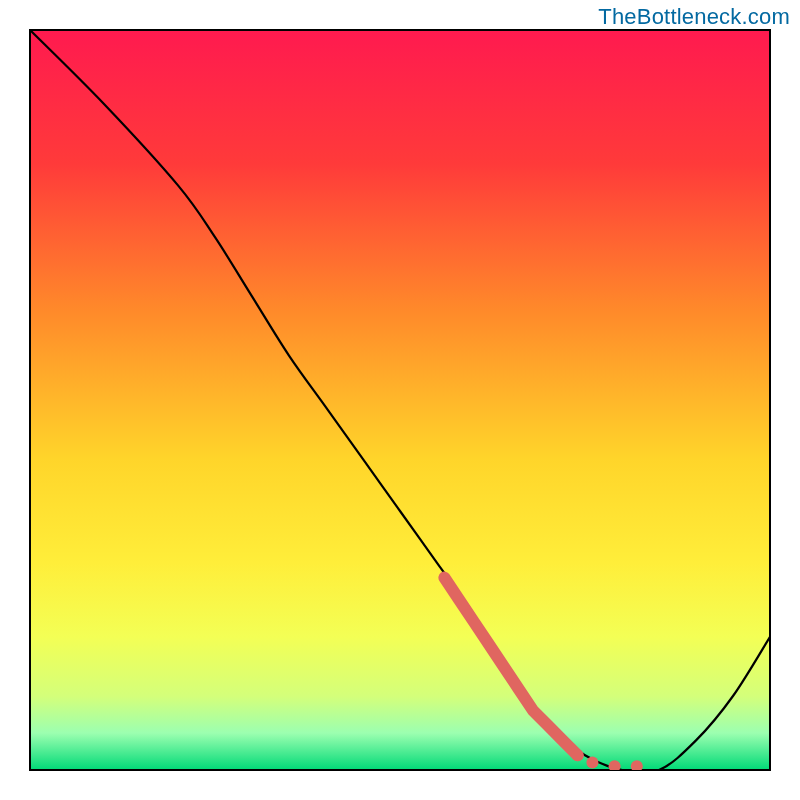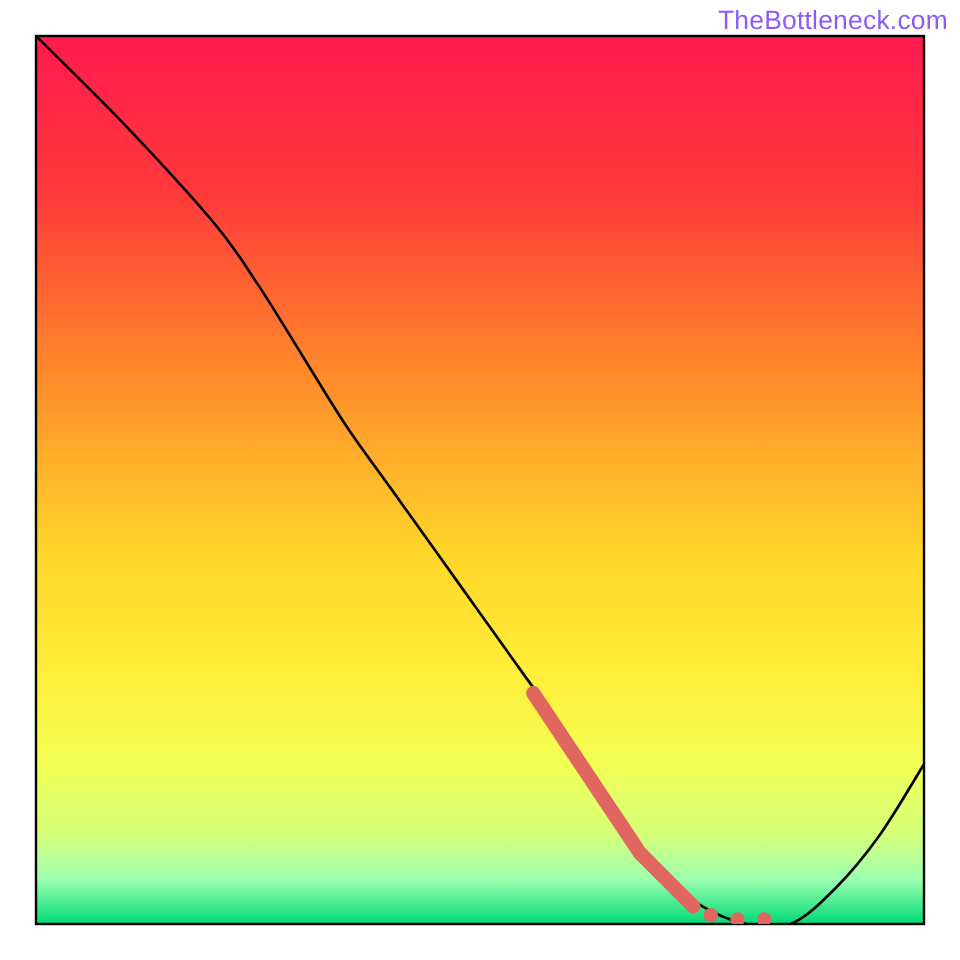--- a/index.html
+++ b/index.html
@@ -12,21 +12,21 @@
   }
   .stage {
     position: relative;
     width: 800px;
     height: 800px;
   }
   .attribution {
     position: absolute;
     top: 4px;
     right: 10px;
-    color: #8b5cf6;
+    color: #0369a1;
     font-size: 22px;
     font-weight: 500;
     letter-spacing: 0.2px;
   }
   svg.plot {
     position: absolute;
     left: 0;
     top: 0;
     width: 800px;
     height: 800px;

